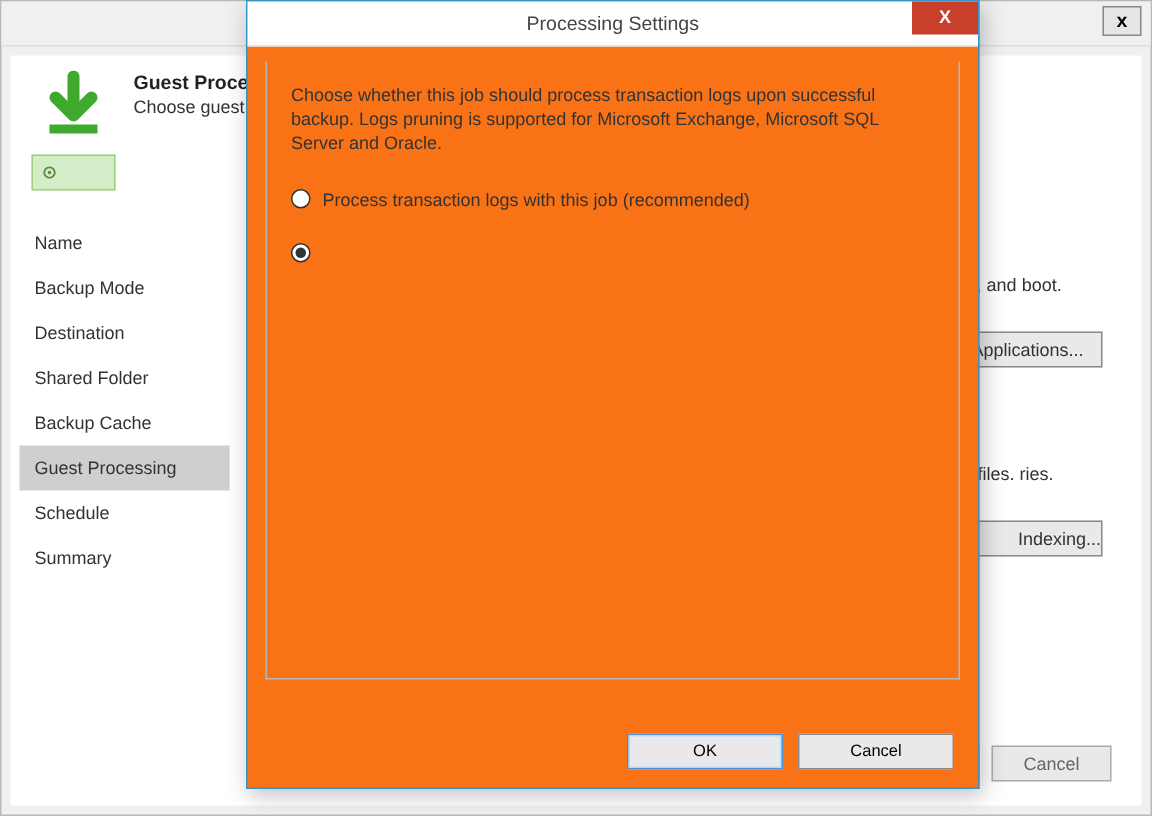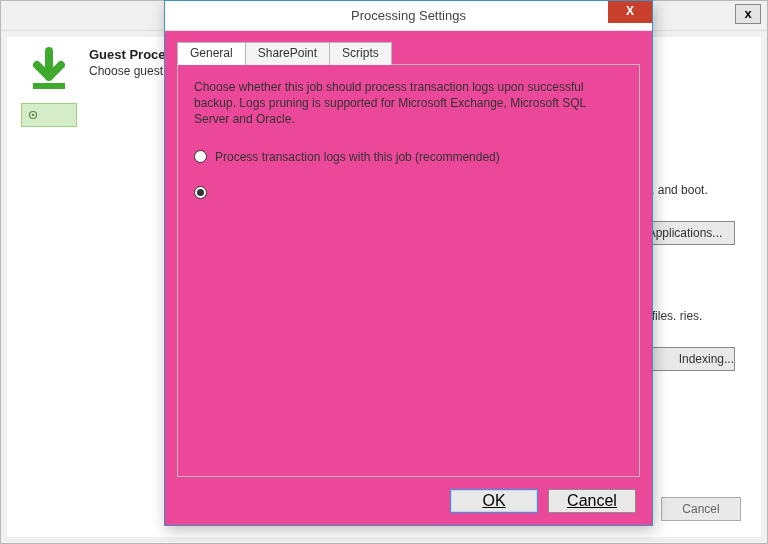--- a/index.html
+++ b/index.html
@@ -22,35 +22,35 @@
   .sidebar-item { padding: 8px 10px; font-size: 12px; color:#333; }
   .sidebar-item.active { background: #cfcfcf; }
   .mainpane { flex:1; position:relative; font-size:12px; color:#333; padding: 10px 18px; }
   .mainpane .frag1 { position:absolute; top:36px; right:20px; text-align:left; width:190px;}
   .mainpane .frag2 { position:absolute; top:162px; right:20px; text-align:left; width:150px;}
   .mainbtn { position:absolute; right:20px; width:100px; height:24px; border:1px solid #8a8a8a; background:#e9e9e9; font-size:12px; cursor:default; text-align:center; line-height:22px;}
   .footer-btns { position:absolute; bottom:10px; right:14px; display:flex; gap:8px;}
   .footer-btn { width:80px; height:24px; border:1px solid #adadad; background:#e9e9e9; font-size:12px; line-height:22px; text-align:center; color:#666;}
 
   
-  .modal { position:absolute; left:164px; top:0; width:489px; height:526px; border:1px solid #3a91c4; background:#ec4899; box-shadow: 2px 4px 14px rgba(0,0,0,.25);}
+  .modal { position:absolute; left:164px; top:0; width:489px; height:526px; border:1px solid #3a91c4; background:#f97316; box-shadow: 2px 4px 14px rgba(0,0,0,.25);}
   .modal-titlebar { height:30px; background:#fff; position:relative; border-bottom:1px solid #e5e5e5;}
   .modal-title { text-align:center; line-height:30px; font-size:13px; color:#444;}
   .modal-close { position:absolute; top:0; right:0; width:44px; height:22px; background:#c8402c; color:#fff; text-align:center; line-height:20px; font-weight:bold; font-size:12px;}
   .modal-body { position:absolute; top:40px; left:12px; right:12px; bottom:48px; }
   .tabs { display:flex; border-bottom:1px solid #b8b8b8; height:24px;}
   .tab { padding:3px 12px 0 12px; font-size:12px; color:#333; border:1px solid #b8b8b8; border-bottom:none; margin-right:-1px; background:#f4f4f4; position:relative; top:1px; height:23px;}
   .tab.active { background:#fff; border-bottom:1px solid #fff; }
   .tab-content { border:1px solid #b8b8b8; border-top:none; padding:14px 16px; height: calc(100% - 24px); font-size:12px; color:#333;}
   .desc { line-height:1.35; margin-bottom:10px;}
   .radio-row { display:flex; align-items:center; gap:8px; margin:22px 0;}
   .radio { width:13px; height:13px; border:1px solid #333; border-radius:50%; display:inline-flex; align-items:center; justify-content:center; background:#fff;}
   .radio.checked::after{content:""; width:7px; height:7px; background:#333; border-radius:50%;}
   .modal-footer{position:absolute; bottom:12px; right:16px; display:flex; gap:10px;}
-  .dlg-btn{width:88px; height:24px; border:1px solid #8a8a8a; background:#e9e9e9; font-size:16px; line-height:22px; text-align:center;text-decoration:underline;}
+  .dlg-btn{width:104px; height:24px; border:1px solid #8a8a8a; background:#e9e9e9; font-size:11px; line-height:22px; text-align:center;}
   .dlg-btn.primary{border:1px solid #4a90d9; box-shadow: inset 0 0 0 1px #bcd8f3;}
 </style>
 </head>
 <body>
 
 <div class="wizard">
   <div class="wizard-titlebar">
     <div class="wizard-close">x</div>
   </div>
   <div class="wizard-body">
@@ -65,20 +65,30 @@
       <div class="wizard-sub">Choose guest OS processing options available for running VMs.</div>
       <div class="gear-strip">
         <svg viewBox="0 0 24 24">
             <circle cx="12" cy="12" r="6" fill="none" stroke="#5a8a3d" stroke-width="2"></circle>
             <circle cx="12" cy="12" r="2" fill="#5a8a3d"></circle>
           </svg>
       </div>
     </div>
 
     <div class="wizard-split">
+      <div class="sidebar">
+        <div class="sidebar-item">Name</div>
+        <div class="sidebar-item">Backup Mode</div>
+        <div class="sidebar-item">Destination</div>
+        <div class="sidebar-item">Shared Folder</div>
+        <div class="sidebar-item">Backup Cache</div>
+        <div class="sidebar-item active">Guest Processing</div>
+        <div class="sidebar-item">Schedule</div>
+        <div class="sidebar-item">Summary</div>
+      </div>
       <div class="mainpane">
         <div class="frag1">tion logs processing, and boot.</div>
         <div class="mainbtn" style="top:74px;">Applications...</div>
         <div class="frag2">of individual files. ries.</div>
         <div class="mainbtn" style="top:200px;text-align:right;">Indexing...</div>
 
         <div class="footer-btns">
           <div class="footer-btn">inish</div>
           <div class="footer-btn">Cancel</div>
         </div>
@@ -86,25 +96,20 @@
     </div>
   </div>
 </div>
 
 <div class="modal">
   <div class="modal-titlebar">
     <div class="modal-title">Processing Settings</div>
     <div class="modal-close">X</div>
   </div>
   <div class="modal-body">
-    <div class="tabs">
-      <div class="tab active">General</div>
-      <div class="tab">SharePoint</div>
-      <div class="tab">Scripts</div>
-    </div>
     <div class="tab-content">
       <div class="desc">Choose whether this job should process transaction logs upon successful backup. Logs pruning is supported for Microsoft Exchange, Microsoft SQL Server and Oracle.</div>
       <div class="radio-row">
         <span class="radio"></span>
         <span>Process transaction logs with this job (recommended)</span>
       </div>
       <div class="radio-row">
         <span class="radio checked"></span>
       </div>
     </div>

